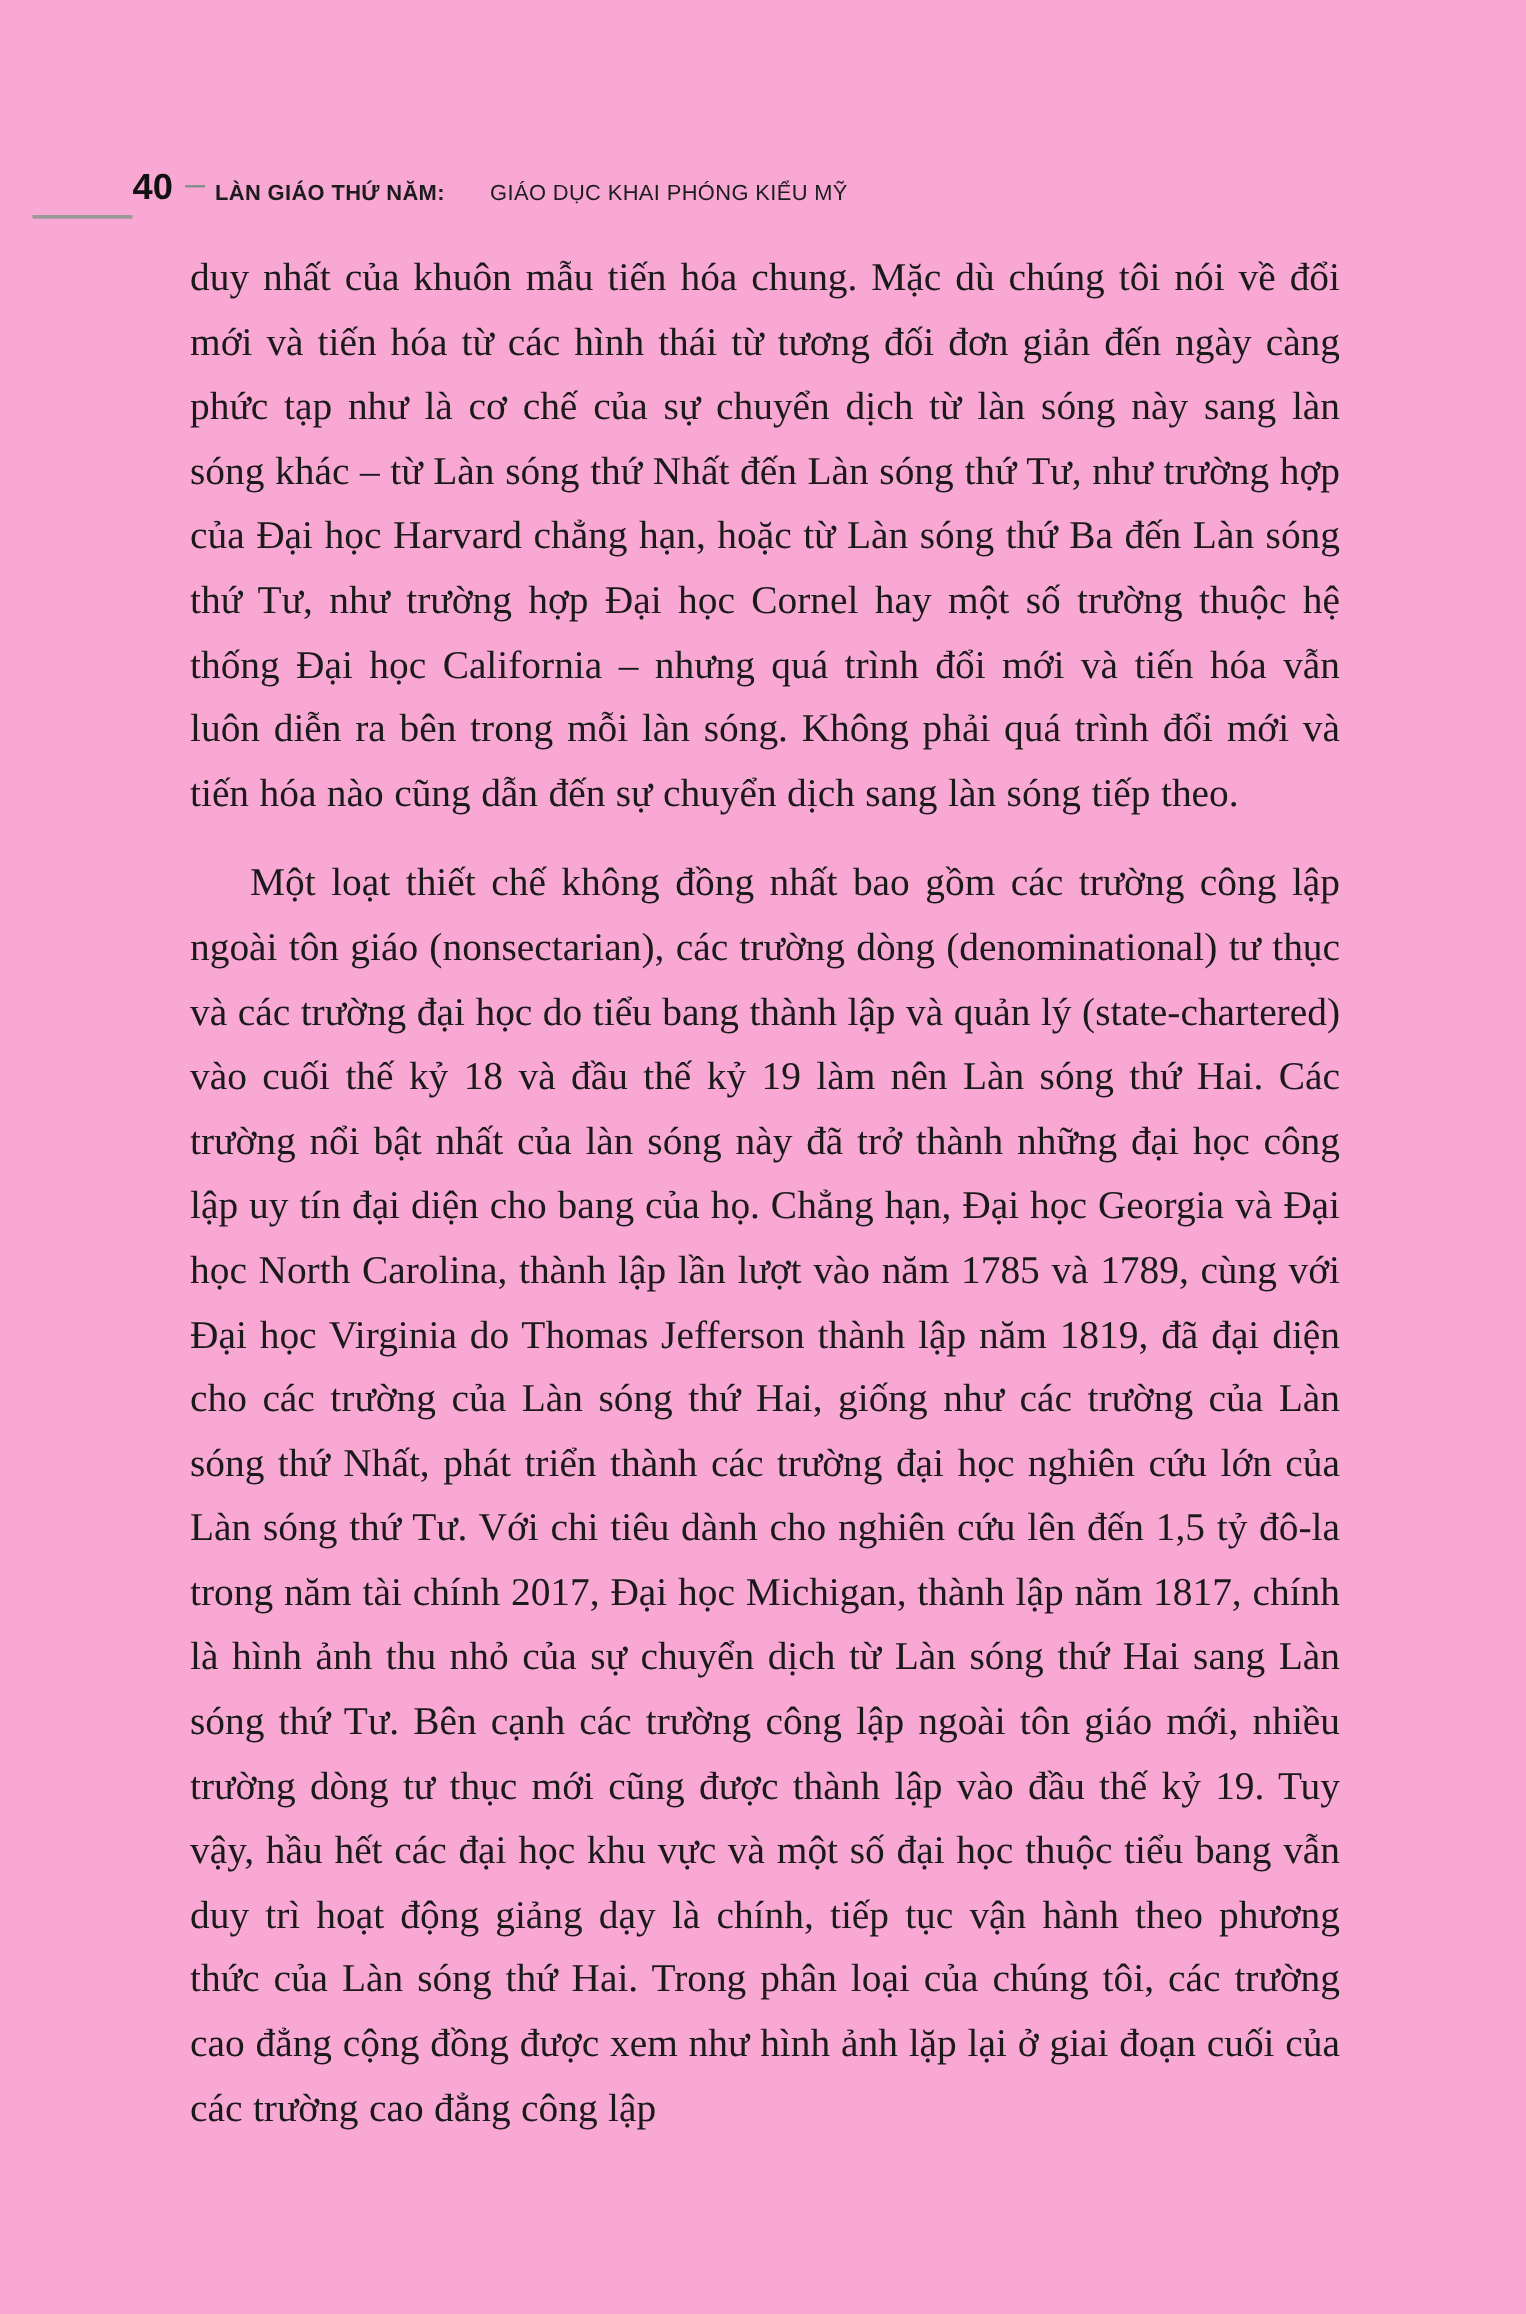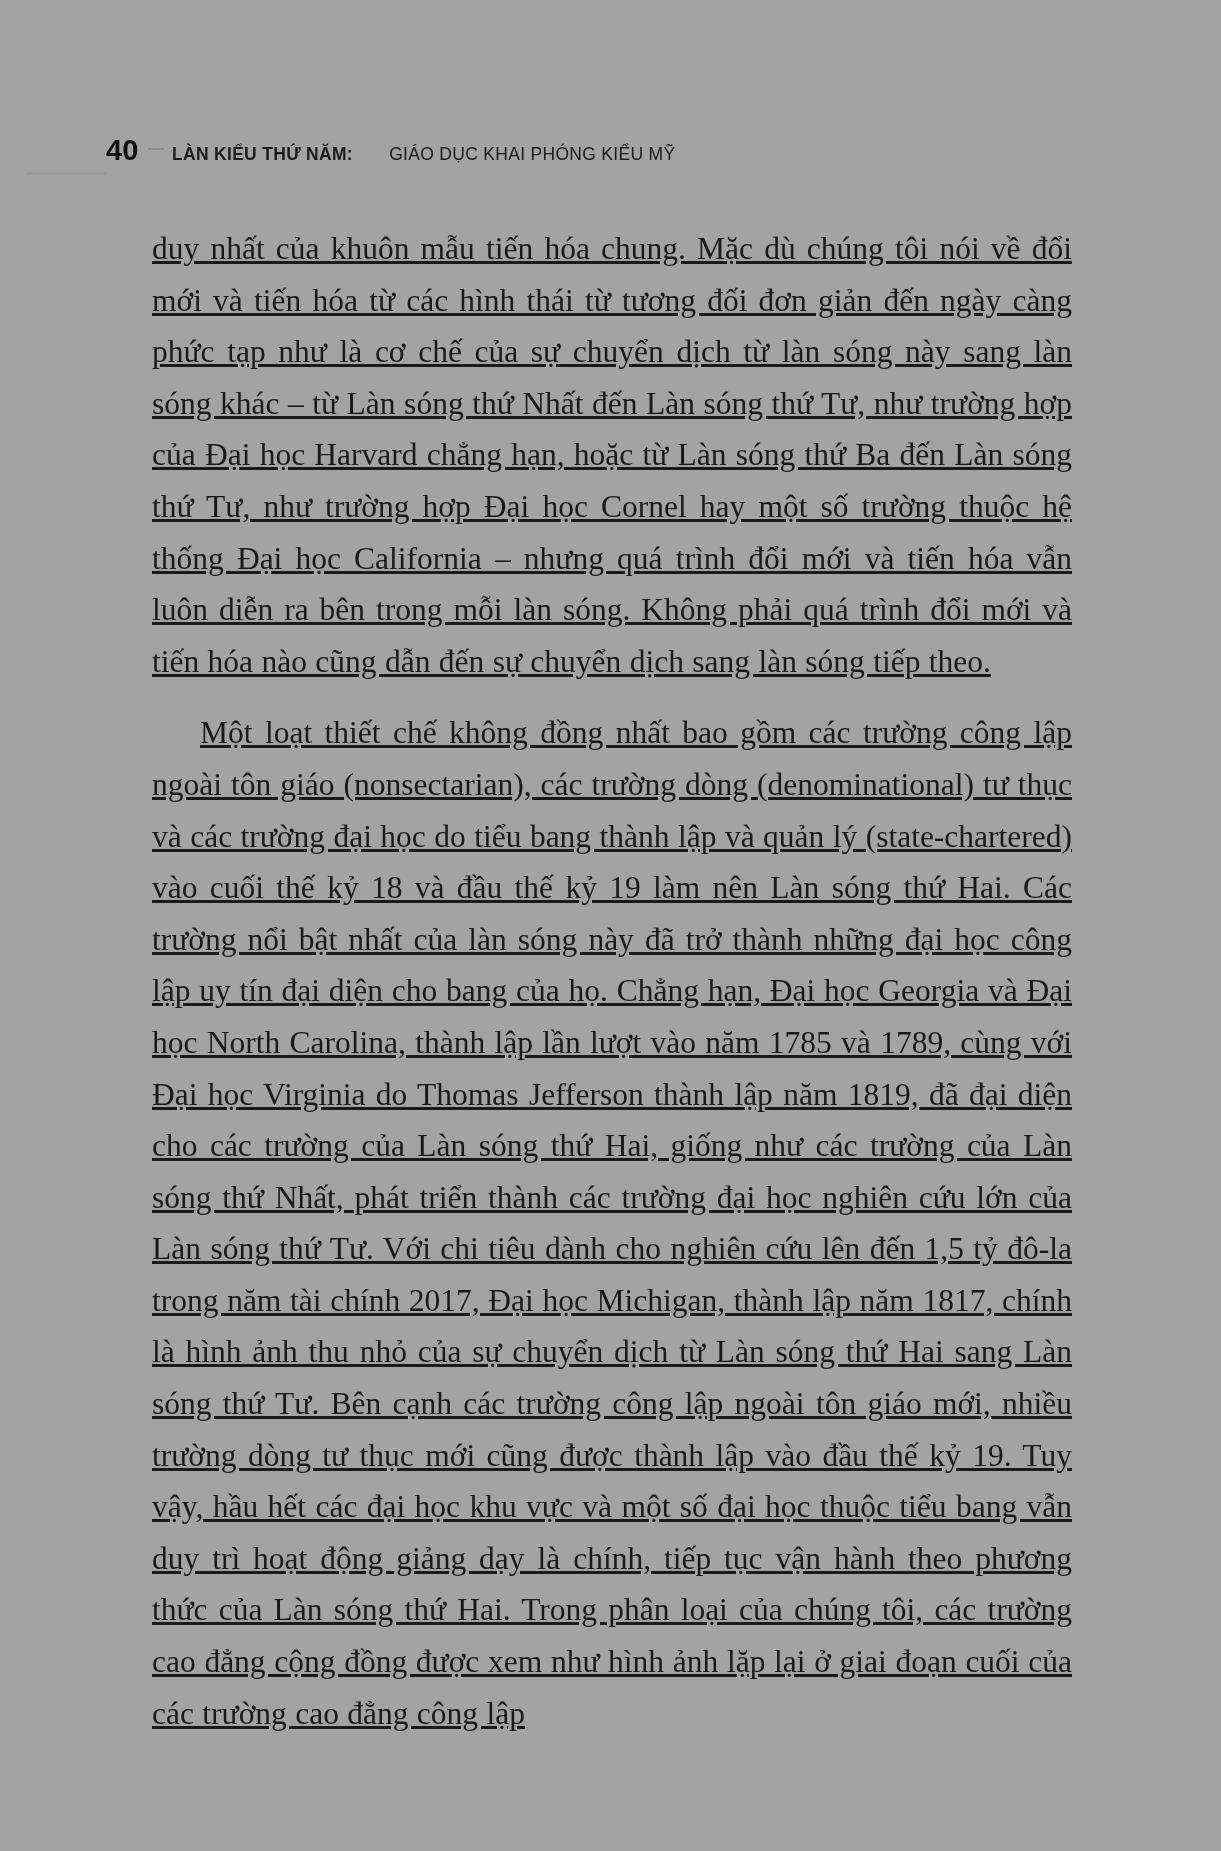--- a/index.html
+++ b/index.html
@@ -12,21 +12,21 @@
     height: 1851px;
     position: relative;
     font-family: "Liberation Serif", serif;
     color: #1a1a1a;
     overflow: hidden;
   }
 
   .page {
     position: absolute;
     inset: 0;
-    background: #a3a3a3;
+    background: #f9a8d4;
   }
 
   
   .header {
     position: absolute;
     top: 128px;
     left: 0;
     right: 0;
     height: 46px;
     display: flex;
@@ -77,23 +77,22 @@
   }
   .running-title .rt-rest {
     font-weight: normal;
     margin-left: 31px;
   }
 
   
   .body-col {
     position: absolute;
     left: 152px;
-    top: 223px;
+    top: 196px;
     width: 920px;
-    text-decoration: underline;
   }
 
   p.para {
     margin: 0;
     font-size: 31.5px;
     line-height: 51.6px;
     text-align: justify;
     text-justify: inter-word;
     word-spacing: 0.5px;
     hyphens: none;
@@ -109,21 +108,21 @@
 </style>
 </head>
 <body>
 
 <div class="page">
 
   <div class="header">
     <div class="header-rule"></div>
     <div class="folio">40</div>
     <div class="header-rule-2"></div>
-    <div class="running-title"><span class="rt-strong">LÀN KIỂU THỨ NĂM:</span><span class="rt-rest"> GIÁO DỤC KHAI PHÓNG KIỂU MỸ</span></div>
+    <div class="running-title"><span class="rt-strong">LÀN GIÁO THỨ NĂM:</span><span class="rt-rest"> GIÁO DỤC KHAI PHÓNG KIỂU MỸ</span></div>
   </div>
 
   <div class="body-col">
     <p class="para">duy nhất của khuôn mẫu tiến hóa chung. Mặc dù chúng tôi nói về đổi mới và tiến hóa từ các hình thái từ tương đối đơn giản đến ngày càng phức tạp như là cơ chế của sự chuyển dịch từ làn sóng này sang làn sóng khác – từ Làn sóng thứ Nhất đến Làn sóng thứ Tư, như trường hợp của Đại học Harvard chẳng hạn, hoặc từ Làn sóng thứ Ba đến Làn sóng thứ Tư, như trường hợp Đại học Cornel hay một số trường thuộc hệ thống Đại học California – nhưng quá trình đổi mới và tiến hóa vẫn luôn diễn ra bên trong mỗi làn sóng. Không phải quá trình đổi mới và tiến hóa nào cũng dẫn đến sự chuyển dịch sang làn sóng tiếp theo.</p>
     <p class="para indent">Một loạt thiết chế không đồng nhất bao gồm các trường công lập ngoài tôn giáo (nonsectarian), các trường dòng (denominational) tư thục và các trường đại học do tiểu bang thành lập và quản lý (state-chartered) vào cuối thế kỷ 18 và đầu thế kỷ 19 làm nên Làn sóng thứ Hai. Các trường nổi bật nhất của làn sóng này đã trở thành những đại học công lập uy tín đại diện cho bang của họ. Chẳng hạn, Đại học Georgia và Đại học North Carolina, thành lập lần lượt vào năm 1785 và 1789, cùng với Đại học Virginia do Thomas Jefferson thành lập năm 1819, đã đại diện cho các trường của Làn sóng thứ Hai, giống như các trường của Làn sóng thứ Nhất, phát triển thành các trường đại học nghiên cứu lớn của Làn sóng thứ Tư. Với chi tiêu dành cho nghiên cứu lên đến 1,5 tỷ đô-la trong năm tài chính 2017, Đại học Michigan, thành lập năm 1817, chính là hình ảnh thu nhỏ của sự chuyển dịch từ Làn sóng thứ Hai sang Làn sóng thứ Tư. Bên cạnh các trường công lập ngoài tôn giáo mới, nhiều trường dòng tư thục mới cũng được thành lập vào đầu thế kỷ 19. Tuy vậy, hầu hết các đại học khu vực và một số đại học thuộc tiểu bang vẫn duy trì hoạt động giảng dạy là chính, tiếp tục vận hành theo phương thức của Làn sóng thứ Hai. Trong phân loại của chúng tôi, các trường cao đẳng cộng đồng được xem như hình ảnh lặp lại ở giai đoạn cuối của các trường cao đẳng công lập</p>
   </div>
 
 </div>
 
 </body></html>

